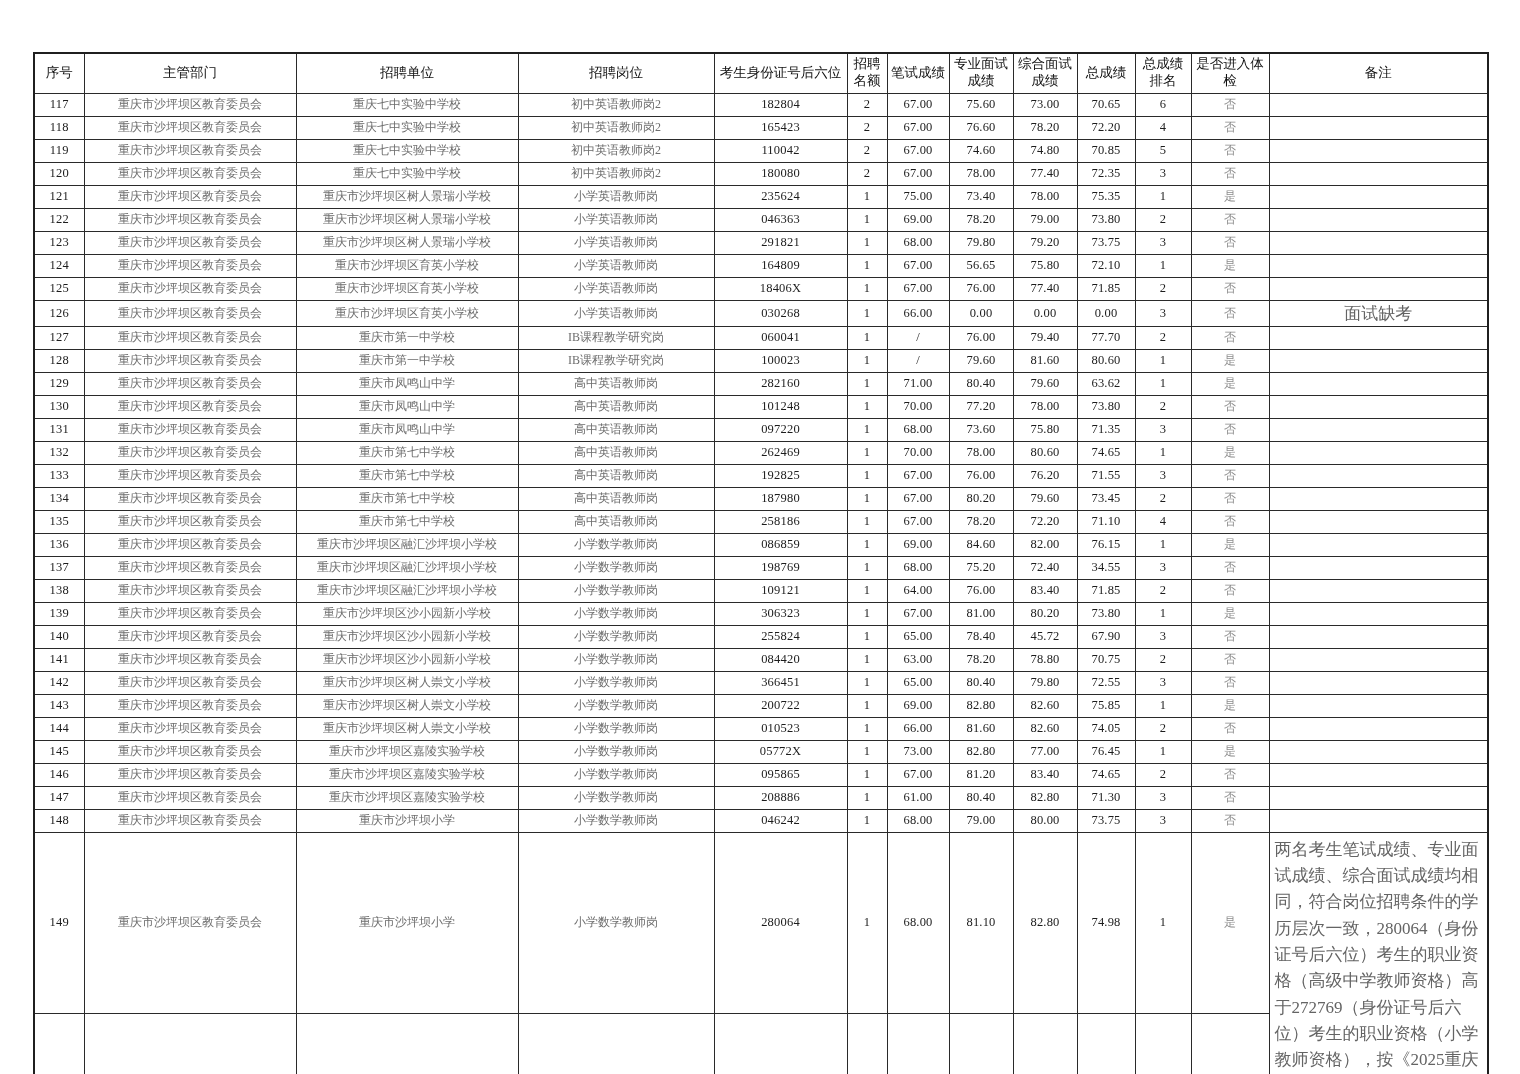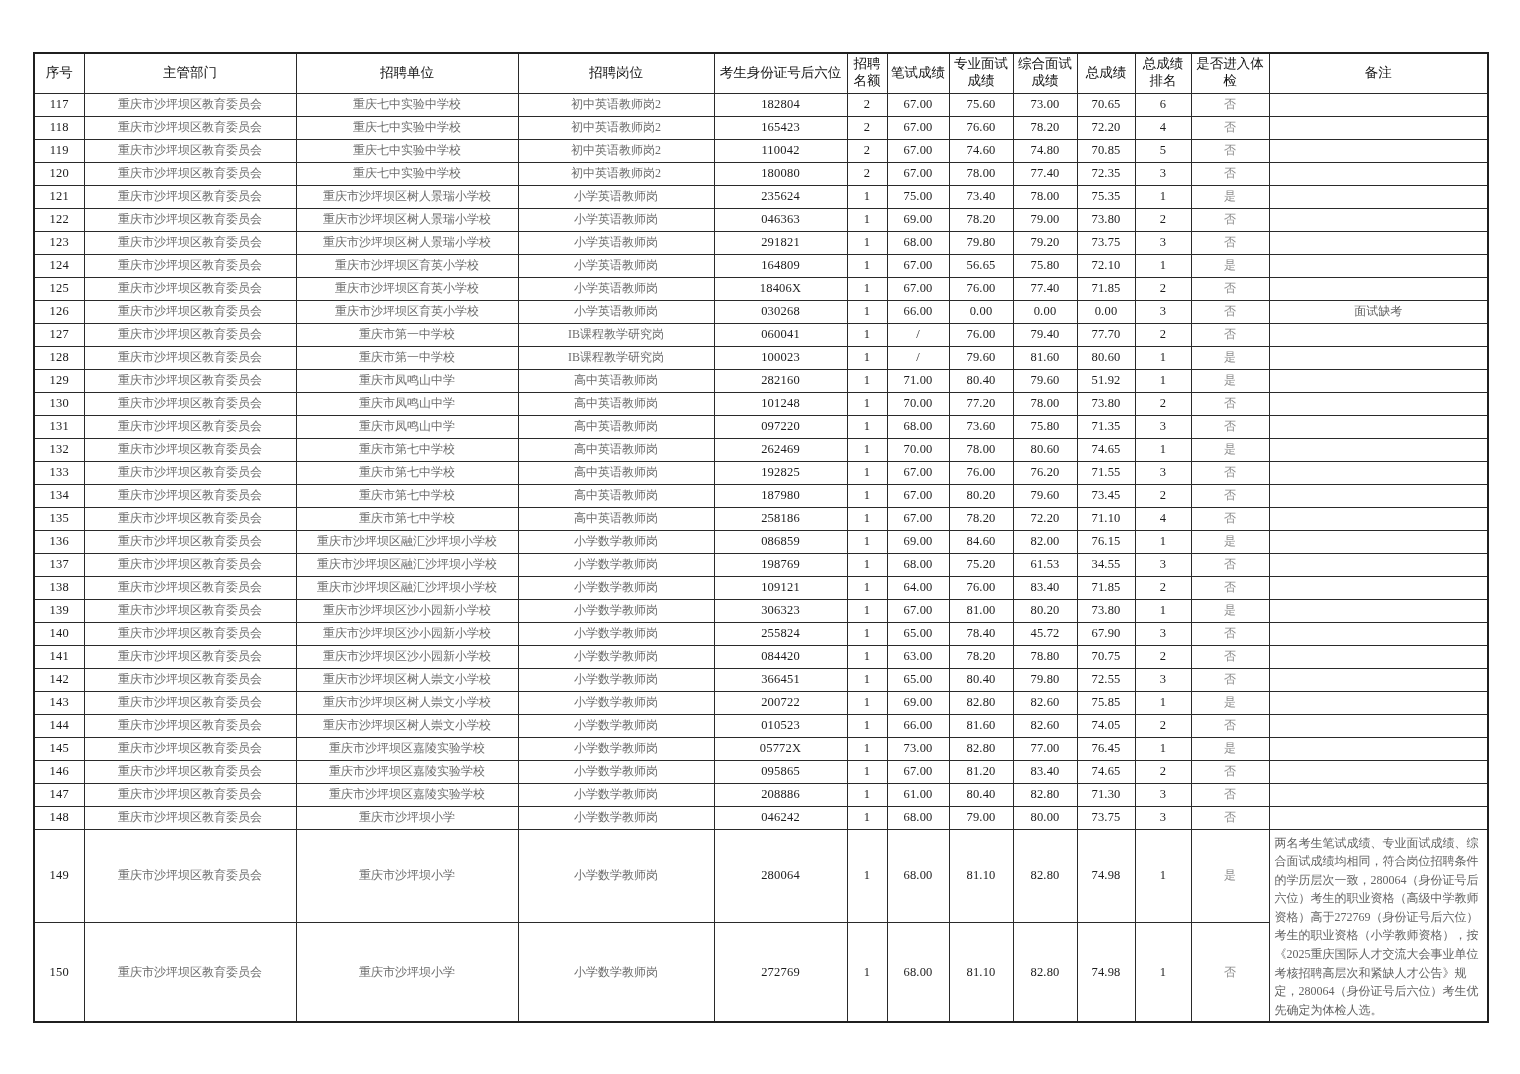--- a/index.html
+++ b/index.html
@@ -49,21 +49,21 @@
   }
   td.c-cjk {
     font-size: 12px;
     color: #6d6d6d;
   }
   td.c-flag {
     font-size: 12px;
     color: #8c8c8c;
   }
   td.c-remark {
-    font-size: 12px;
+    font-size: 17px;
     color: #646464;
     font-family: Liberation Serif, serif;
   }
   td.c-remark.long {
     text-align: left;
     vertical-align: top;
     line-height: 1.55;
     padding: 4px 5px 2px 5px;
   }
 </style>
@@ -288,21 +288,21 @@
         <tr>
           <td class="c-num">129</td>
           <td class="c-cjk">重庆市沙坪坝区教育委员会</td>
           <td class="c-cjk">重庆市凤鸣山中学</td>
           <td class="c-cjk">高中英语教师岗</td>
           <td class="c-num">282160</td>
           <td class="c-num">1</td>
           <td class="c-num">71.00</td>
           <td class="c-num">80.40</td>
           <td class="c-num">79.60</td>
-          <td class="c-num">51.92</td>
+          <td class="c-num">63.62</td>
           <td class="c-num">1</td>
           <td class="c-flag">是</td>
           <td class="c-remark"></td>
         </tr>
         <tr>
           <td class="c-num">130</td>
           <td class="c-cjk">重庆市沙坪坝区教育委员会</td>
           <td class="c-cjk">重庆市凤鸣山中学</td>
           <td class="c-cjk">高中英语教师岗</td>
           <td class="c-num">101248</td>
@@ -407,21 +407,21 @@
         </tr>
         <tr>
           <td class="c-num">137</td>
           <td class="c-cjk">重庆市沙坪坝区教育委员会</td>
           <td class="c-cjk">重庆市沙坪坝区融汇沙坪坝小学校</td>
           <td class="c-cjk">小学数学教师岗</td>
           <td class="c-num">198769</td>
           <td class="c-num">1</td>
           <td class="c-num">68.00</td>
           <td class="c-num">75.20</td>
-          <td class="c-num">61.53</td>
+          <td class="c-num">72.40</td>
           <td class="c-num">34.55</td>
           <td class="c-num">3</td>
           <td class="c-flag">否</td>
           <td class="c-remark"></td>
         </tr>
         <tr>
           <td class="c-num">138</td>
           <td class="c-cjk">重庆市沙坪坝区教育委员会</td>
           <td class="c-cjk">重庆市沙坪坝区融汇沙坪坝小学校</td>
           <td class="c-cjk">小学数学教师岗</td>

